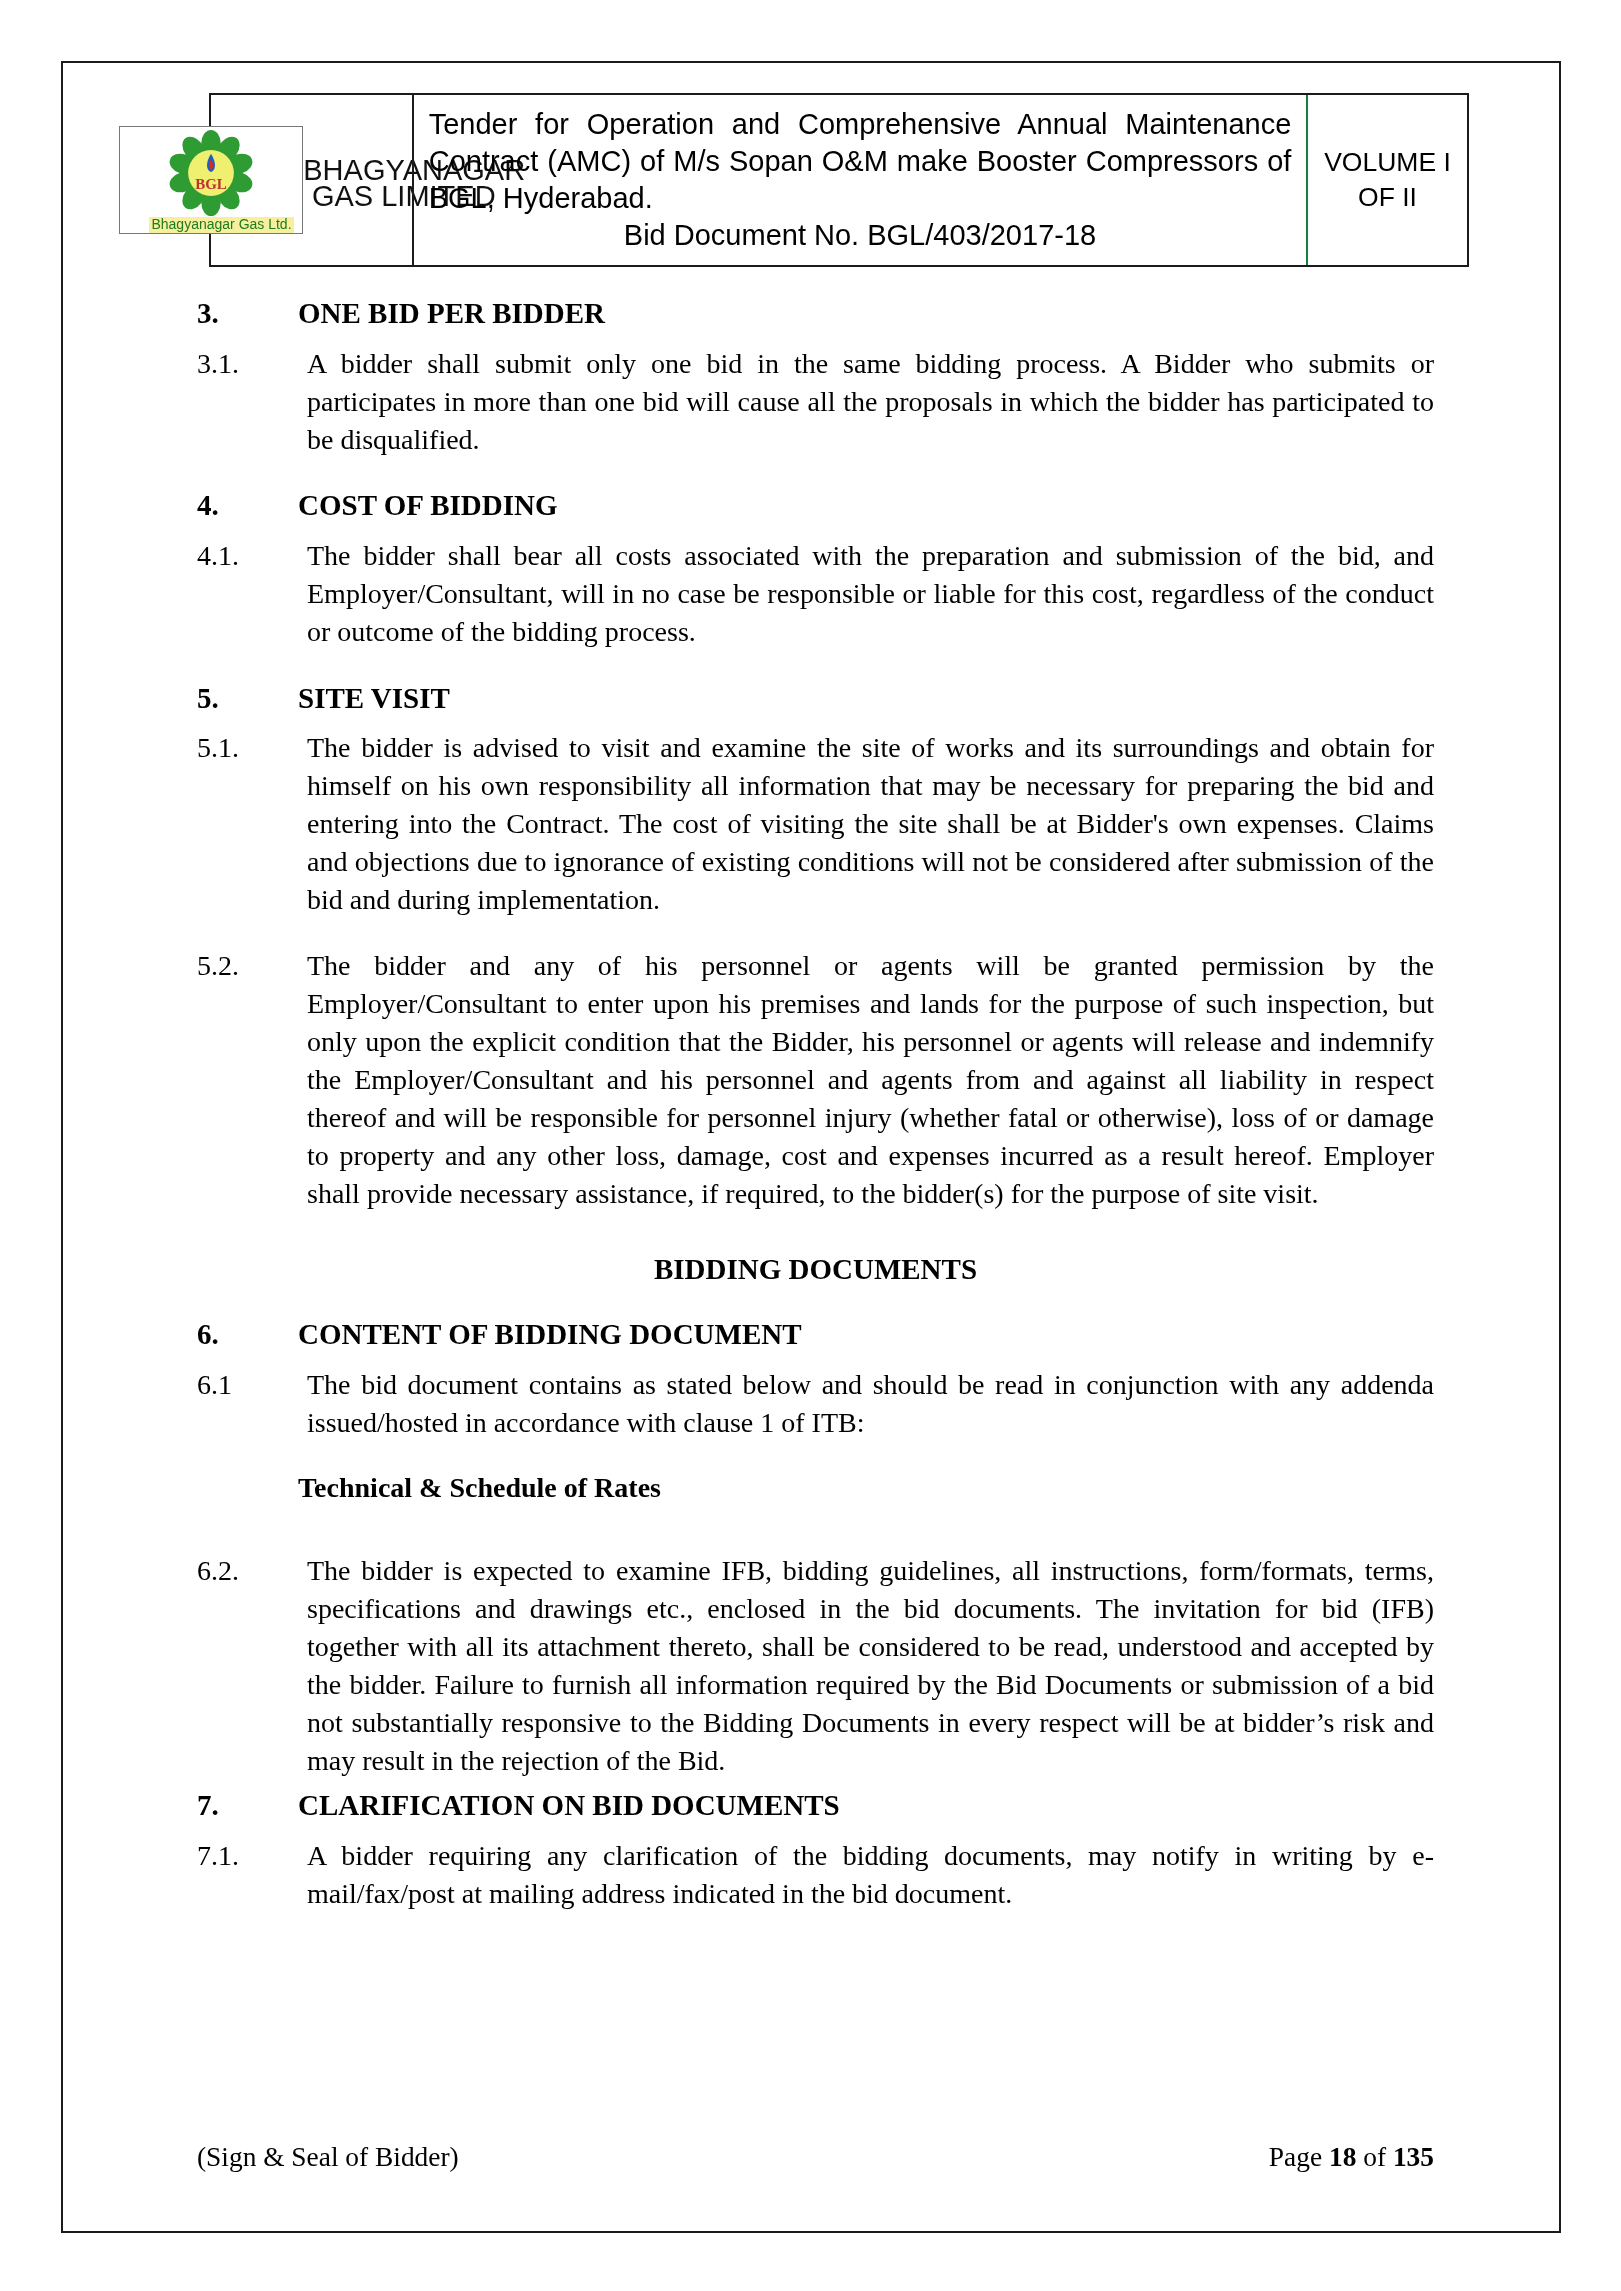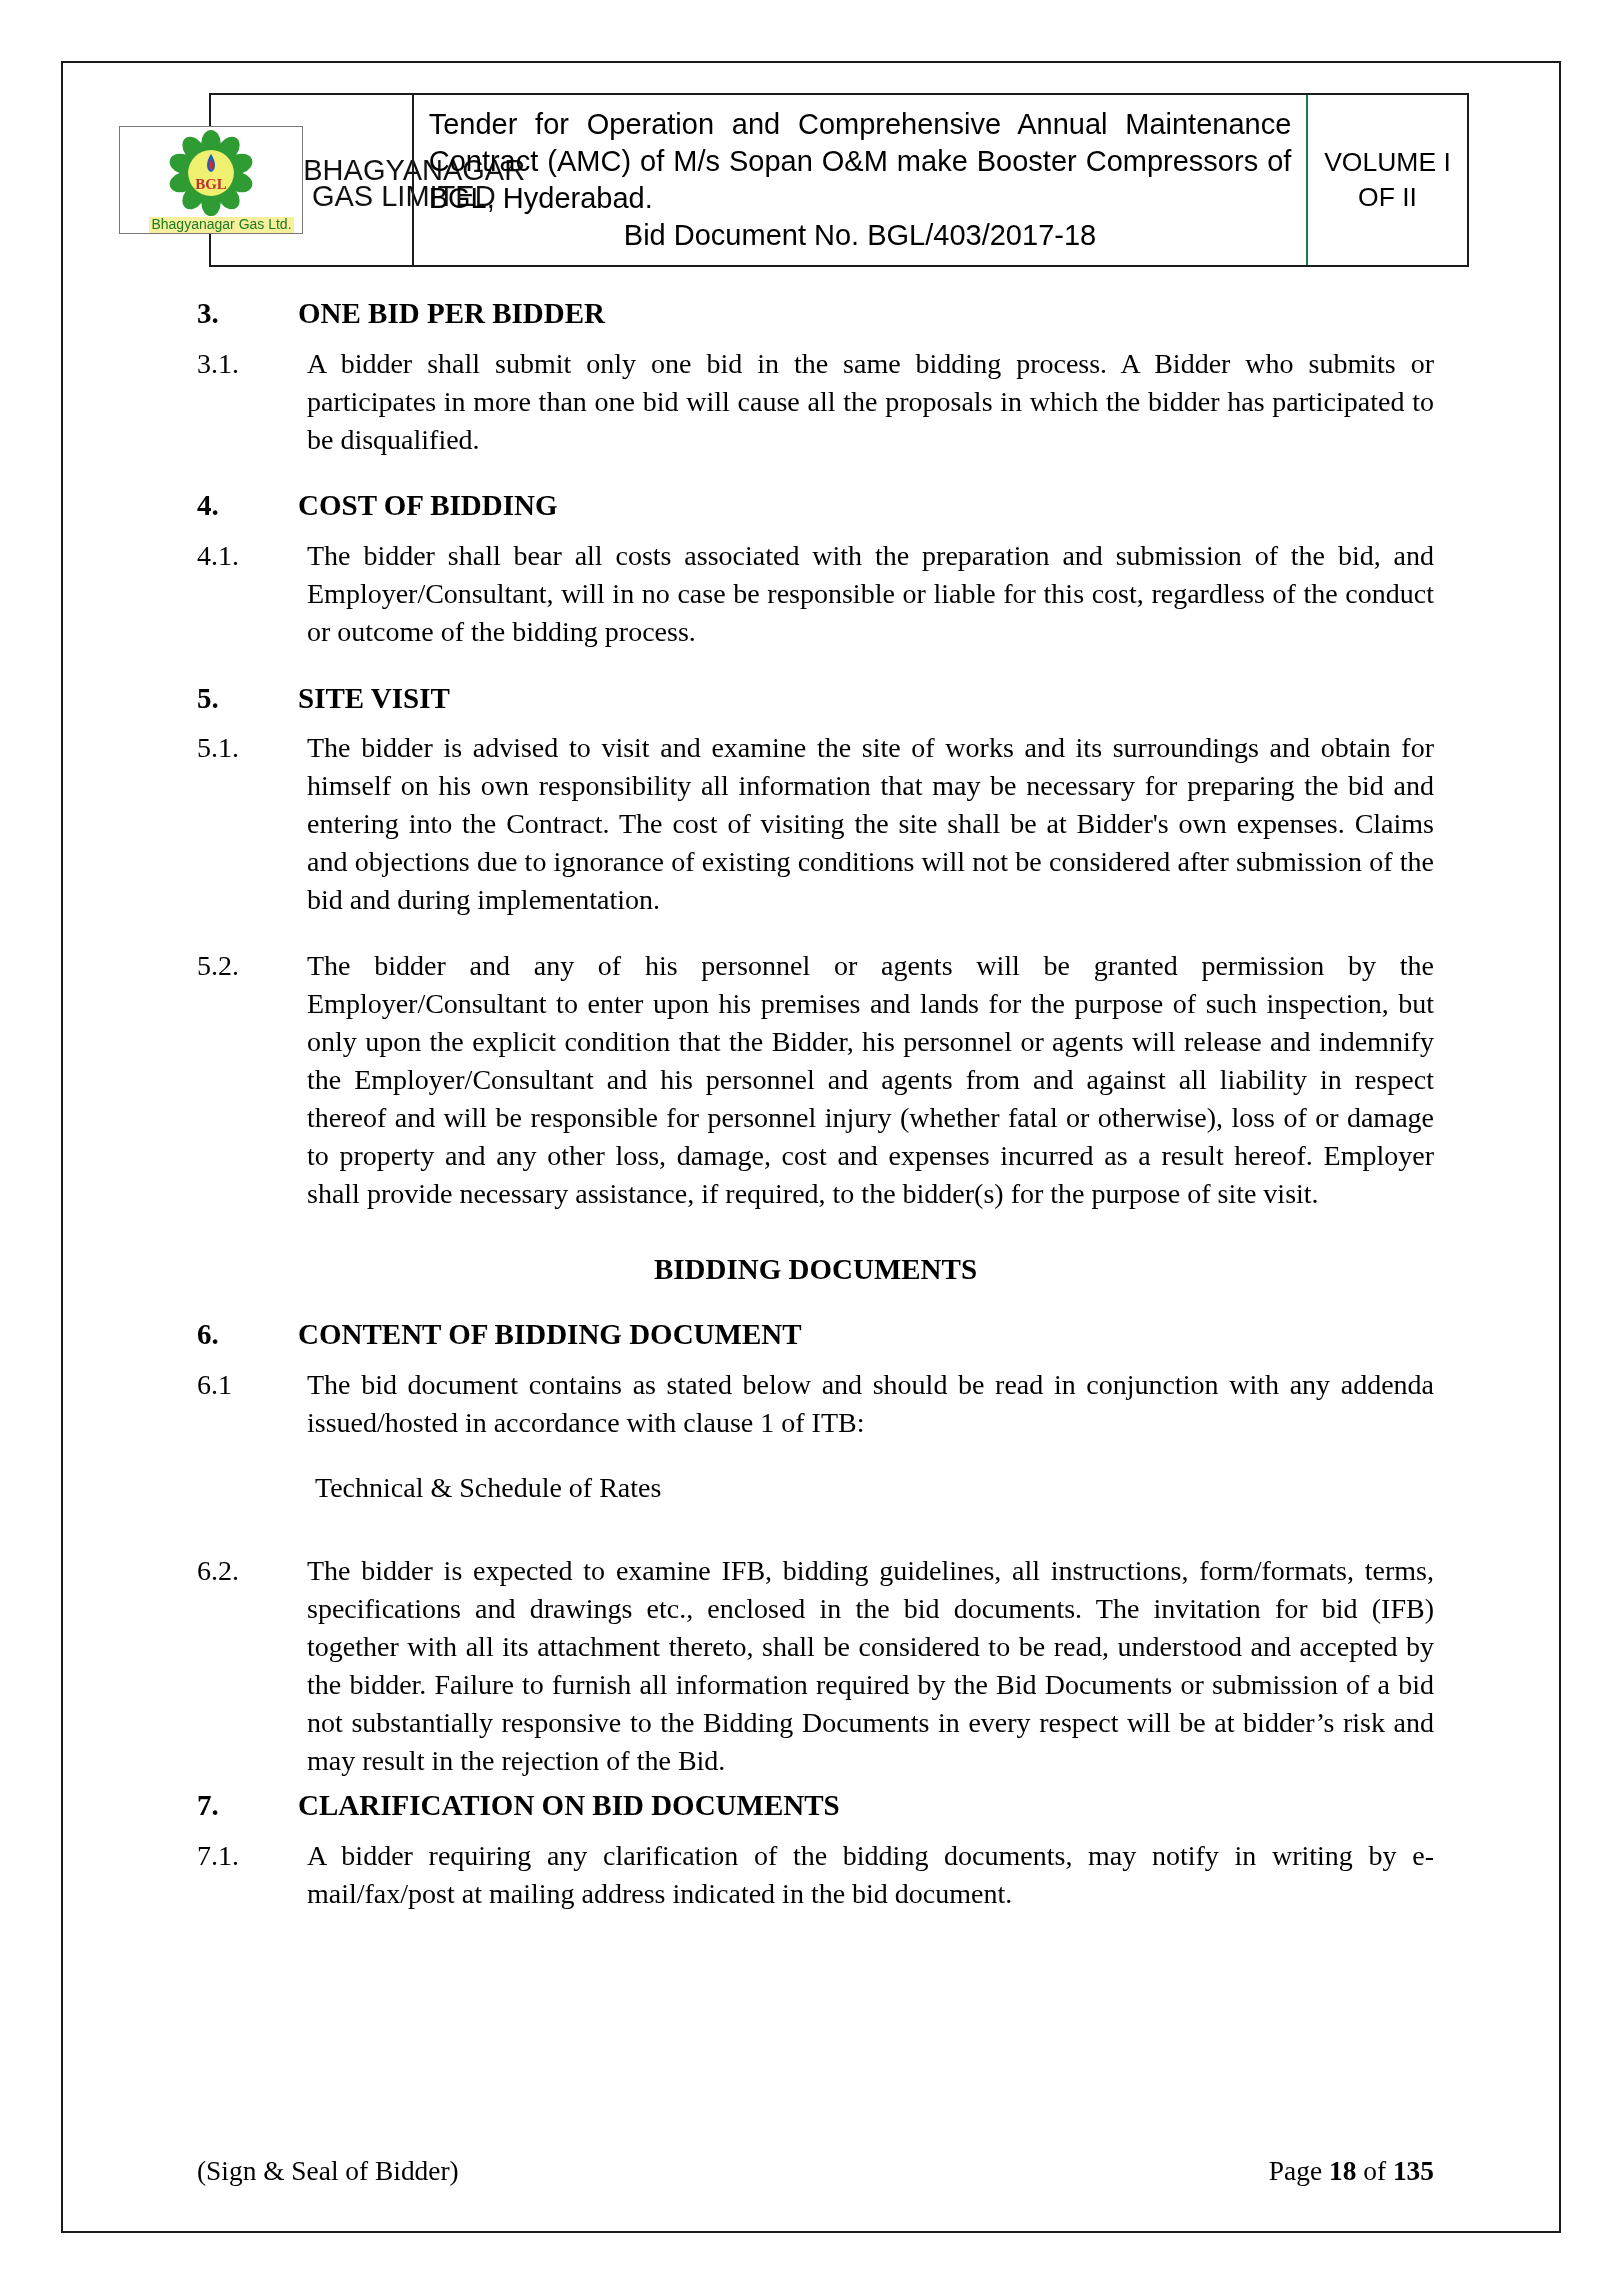--- a/index.html
+++ b/index.html
@@ -99,25 +99,25 @@
   .para .txt { text-align:justify; }
   .para.mb-small { margin-bottom:5.9px; }
   .para.mt-extra { }
   .center-heading {
     text-align:center;
     font-weight:bold;
     font-size:29px;
     margin:37px 0 27.4px 0;
   }
   .subheading-row { margin:7.8px 0 45px 0; }
-  .subheading-row .txt { font-weight:normal;margin-left:17px; }
+  .subheading-row .txt { font-weight:bold; }
   
   .footer {
     position:absolute;
-    left:134px; right:125px; bottom:43px;
+    left:134px; right:125px; bottom:57px;
     display:flex;
     justify-content:space-between;
     font-size:27.4px;
     line-height:33px;
   }
   .footer b { font-weight:bold; }
 </style>
 </head>
 <body>
 

